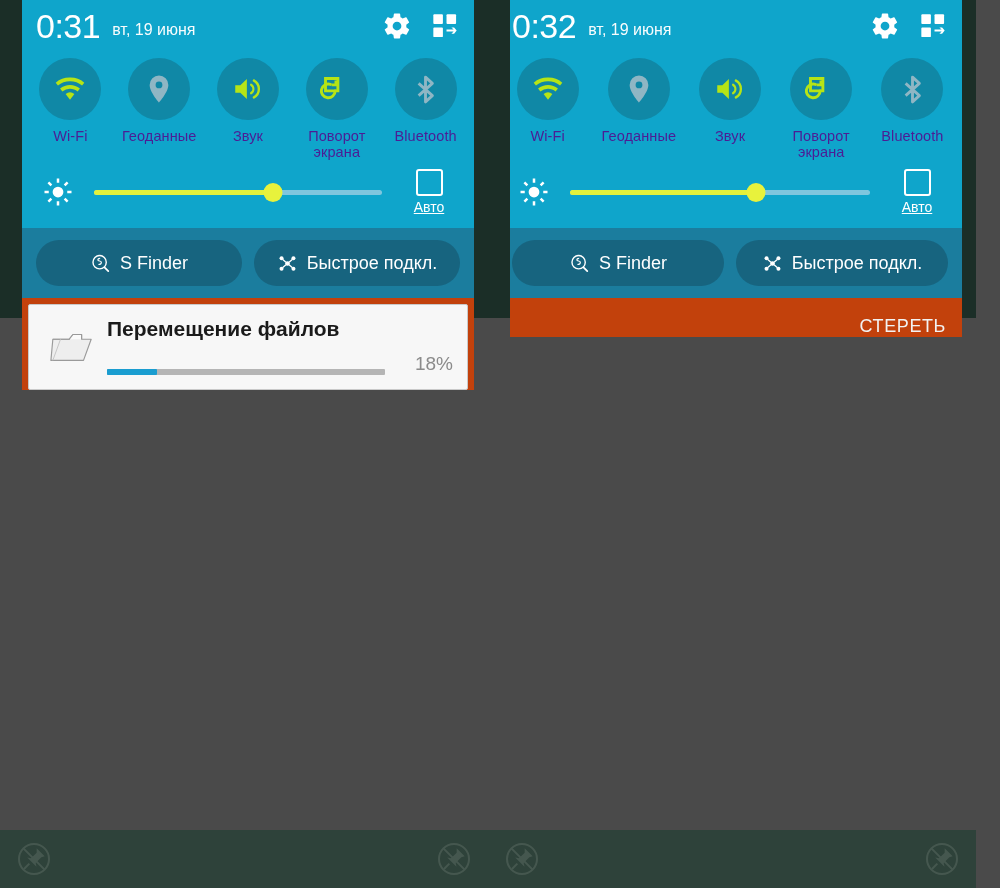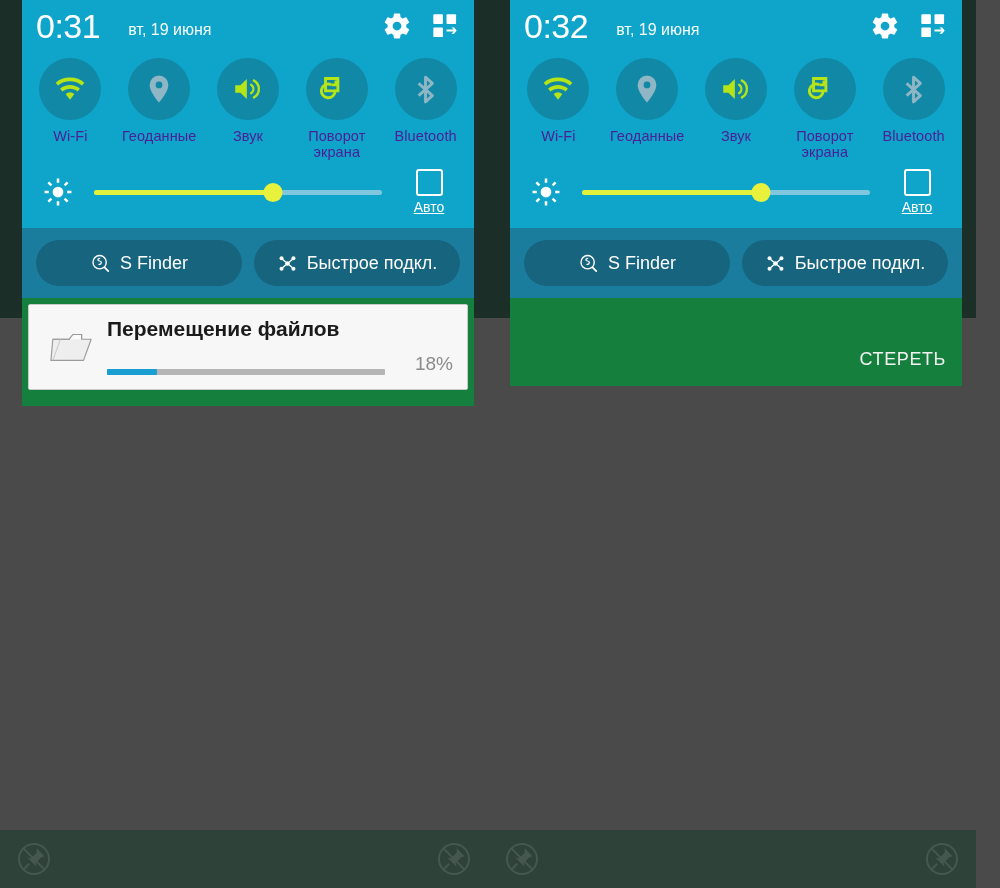--- a/index.html
+++ b/index.html
@@ -22,21 +22,21 @@
     width: 500px; height: 888px;
     background: #4a4a4a;
     overflow: hidden;
   }
   .panel-inner {
     position: absolute;
     left: 22px; top: 0; right: 22px; bottom: 0;
     background: #4a4a4a;
   }
   .panel.left .panel-inner { left: 22px; right: 14px; }
-  .panel.right .panel-inner { left: 22px; right: 14px; }
+  .panel.right .panel-inner { left: 10px; right: 14px; }
 
   
   .bezel-left, .bezel-right {
     position: absolute; top: 0; bottom: 0;
     background: #1b2e27;
     z-index: 5;
   }
   .bezel-left  { left: 0;  width: 22px; }
   .bezel-right { right: 0; width: 14px; }
 
@@ -66,21 +66,21 @@
   }
   .clock {
     font-size: 34px;
     font-weight: 300;
     letter-spacing: -0.5px;
     line-height: 1;
   }
   .date {
     font-size: 16px;
     font-weight: 400;
-    margin-left: 28px;
+    margin-left: 12px;
     padding-top: 8px;
     opacity: 0.97;
   }
   .sb-spacer { flex: 1; }
   .sb-icon {
     width: 34px; height: 34px;
     margin-left: 14px;
     display: flex; align-items: center; justify-content: center;
   }
 
@@ -171,21 +171,21 @@
     background: #17647f;
     display: flex;
     align-items: center;
     justify-content: center;
     gap: 9px;
     color: #ffffff;
     font-size: 18px;
   }
 
   
-  .notif-area { padding: 6px 6px 16px 6px; background: #15803d; }
+  .notif-area { padding: 6px 6px 0 6px; background: #c2410c; }
   .notif-card {
     background: #f7f7f7;
     border: 1px solid #c9c9c9;
     border-radius: 2px;
     display: flex;
     align-items: center;
     padding: 12px 14px 14px 14px;
     min-height: 82px;
   }
   .notif-folder { width: 58px; flex-shrink: 0; display: flex; justify-content: center; }
@@ -215,21 +215,20 @@
     font-size: 19px;
     color: #8b8b8b;
     min-width: 56px;
     text-align: right;
   }
 
   
   .clear-row {
     display: flex; justify-content: flex-end;
     padding: 12px 10px 0 0;
-    margin-top: 33px;
   }
   .clear-btn {
     color: #f2f2f2;
     font-size: 18px;
     letter-spacing: 0.6px;
   }
 
   
   .navbar {
     position: absolute;

